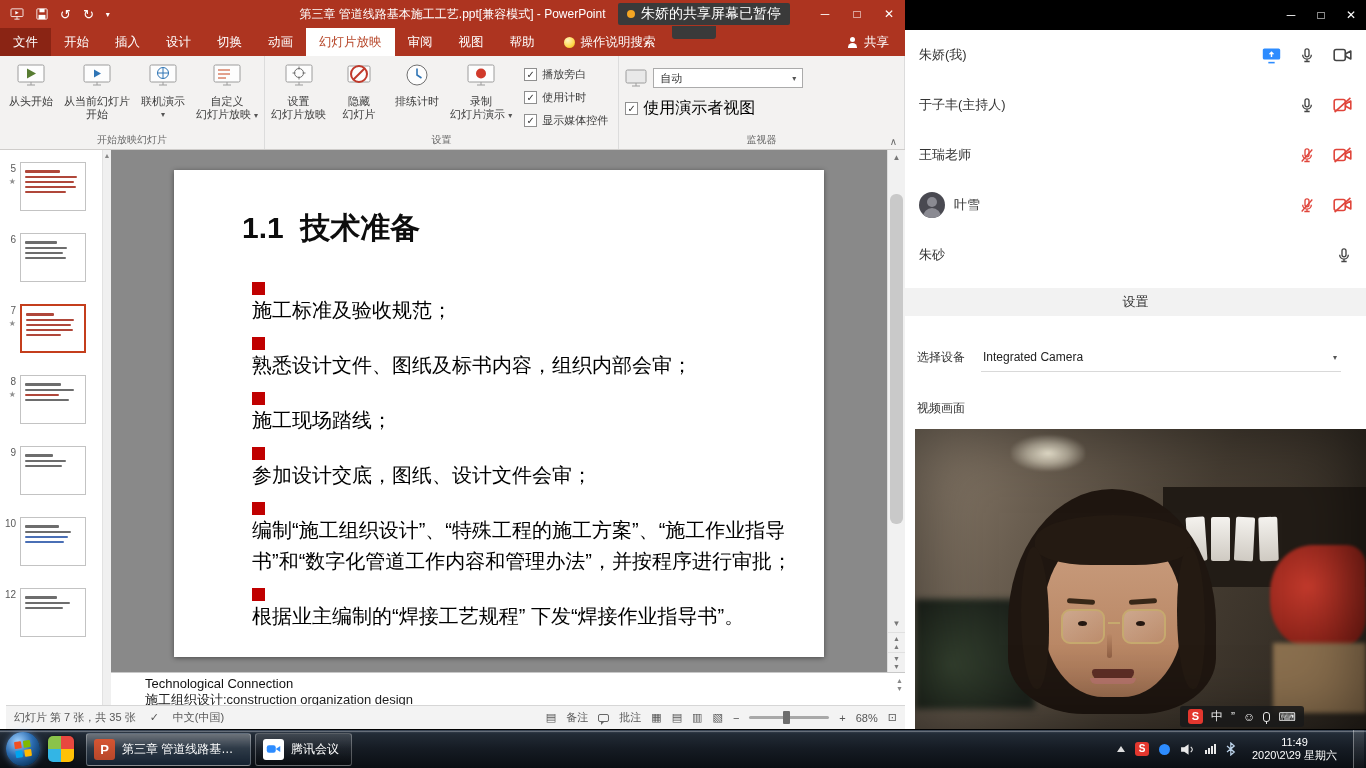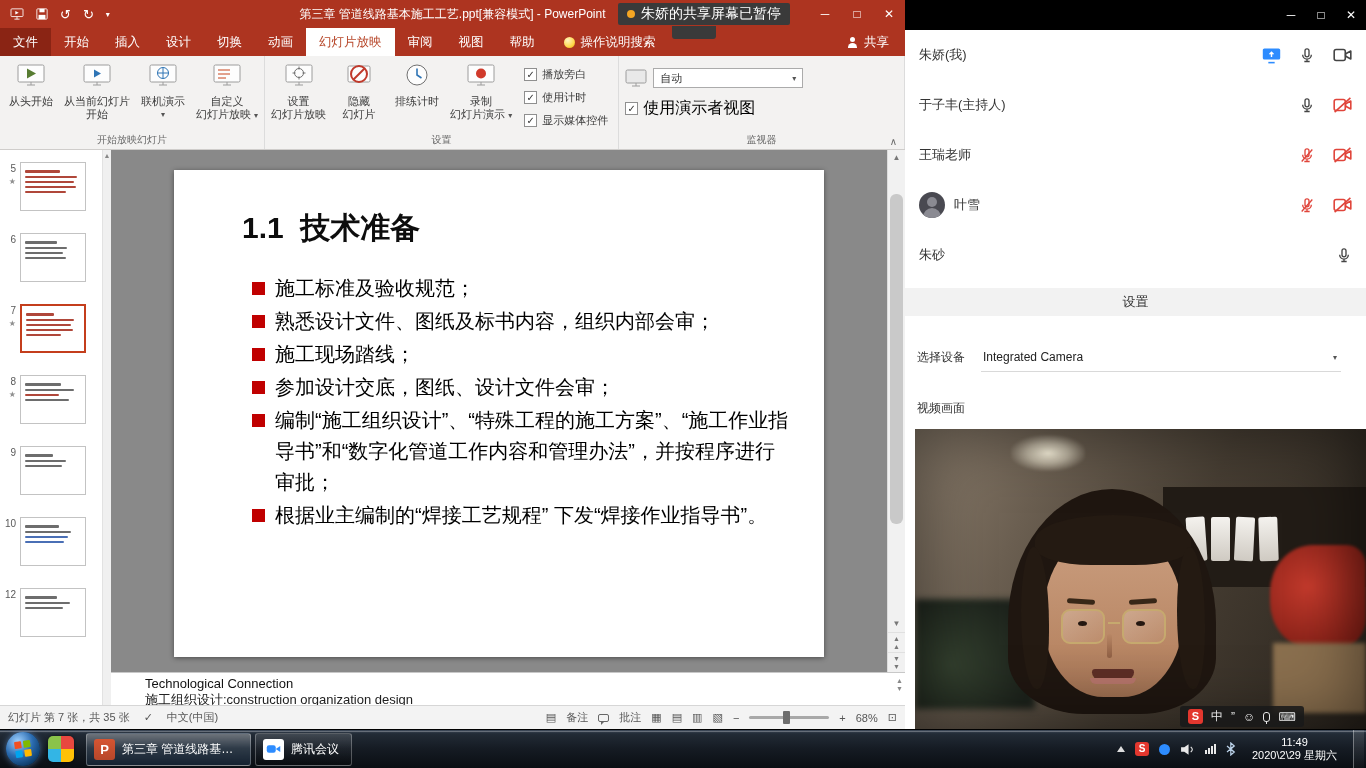--- a/index.html
+++ b/index.html
@@ -58,36 +58,36 @@
   .tb.red { background:#b0473a; }
   .tb.blue { background:#4a6fb5; }
   .tscroll { width:9px; background:#f0f0f0; border-left:1px solid #e2e2e2; font-size:7px; color:#888; text-align:center; padding-top:2px; }
 
   .main-col { width:794px; display:flex; flex-direction:column; }
   .canvas-row { display:flex; height:522px; }
   .canvas { width:776px; background:#898989; position:relative; overflow:hidden; }
   .slide { position:absolute; left:63px; top:20px; width:650px; height:487px; background:#fff; box-shadow:0 1px 5px rgba(0,0,0,.45); }
   .slide-title { position:absolute; left:68px; top:38px; font-size:30px; font-weight:bold; color:#0d0d0d; white-space:pre; }
   .bullets { position:absolute; left:78px; top:103px; width:540px; display:flex; flex-direction:column; gap:2px; }
-  .bullet { display:flex; font-size:20px; color:#000; line-height:31px; }
+  .bullet { display:flex; font-size:20px; color:#000; line-height:31px;flex-direction:column; }
   .bmark { width:13px; height:13px; background:#c00000; margin:9px 10px 0 0; flex-shrink:0; }
 
   .cscroll { width:18px; background:#f1f1f1; border-left:1px solid #dcdcdc; display:flex; flex-direction:column; align-items:center; font-size:8px; color:#777; }
   .sbtn { height:16px; line-height:16px; width:100%; text-align:center; }
   .strack { flex:1; width:100%; position:relative; }
   .sthumb { position:absolute; left:2px; top:28px; width:13px; height:330px; background:#c9c9c9; border-radius:6px; }
   .dblbtn { height:20px; width:100%; text-align:center; line-height:8px; padding-top:2px; border-top:1px solid #e0e0e0; }
   .dblbtn span { display:block; font-size:7px; color:#777; }
 
   .notes { height:33px; background:#fff; border-top:1px solid #c8c8c8; overflow:hidden; padding:3px 14px 0 34px; position:relative; }
   .notes .n1 { font-size:13px; color:#111; line-height:16px; }
   .notes .n2 { font-size:13px; color:#222; line-height:16px; }
   .notes-scroll { position:absolute; right:2px; top:4px; font-size:7px; color:#888; line-height:8px; text-align:center; }
 
-  .statusbar { height:24px; background:#f3f3f3; border-top:1px solid #d6d6d6; display:flex; align-items:center; font-size:11px; color:#565656; padding:0 8px; gap:14px; }
+  .statusbar { height:24px; background:#f3f3f3; border-top:1px solid #d6d6d6; display:flex; align-items:center; font-size:11px; color:#565656; padding:0 8px; gap:14px;margin-left:6px; }
   .sb-right { margin-left:auto; display:flex; align-items:center; gap:10px; }
   .sb-ic { font-size:11px; color:#565656; }
   .bubble { width:11px; height:8px; border:1px solid #666; border-radius:2px; position:relative; }
   .bubble::after { content:""; position:absolute; left:2px; bottom:-4px; border:2px solid transparent; border-top-color:#666; border-left-color:#666; }
   .zoom-slider { width:80px; height:3px; background:#a8a8a8; position:relative; border-radius:2px; }
   .zoom-thumb { position:absolute; left:34px; top:-5px; width:7px; height:13px; background:#6d6d6d; border-radius:1px; }
 
   
   .meet { position:absolute; left:905px; top:0; width:461px; height:729px; background:#fff; display:flex; flex-direction:column; }
   .meet-titlebar { height:30px; background:#000; display:flex; justify-content:flex-end; align-items:center; }

